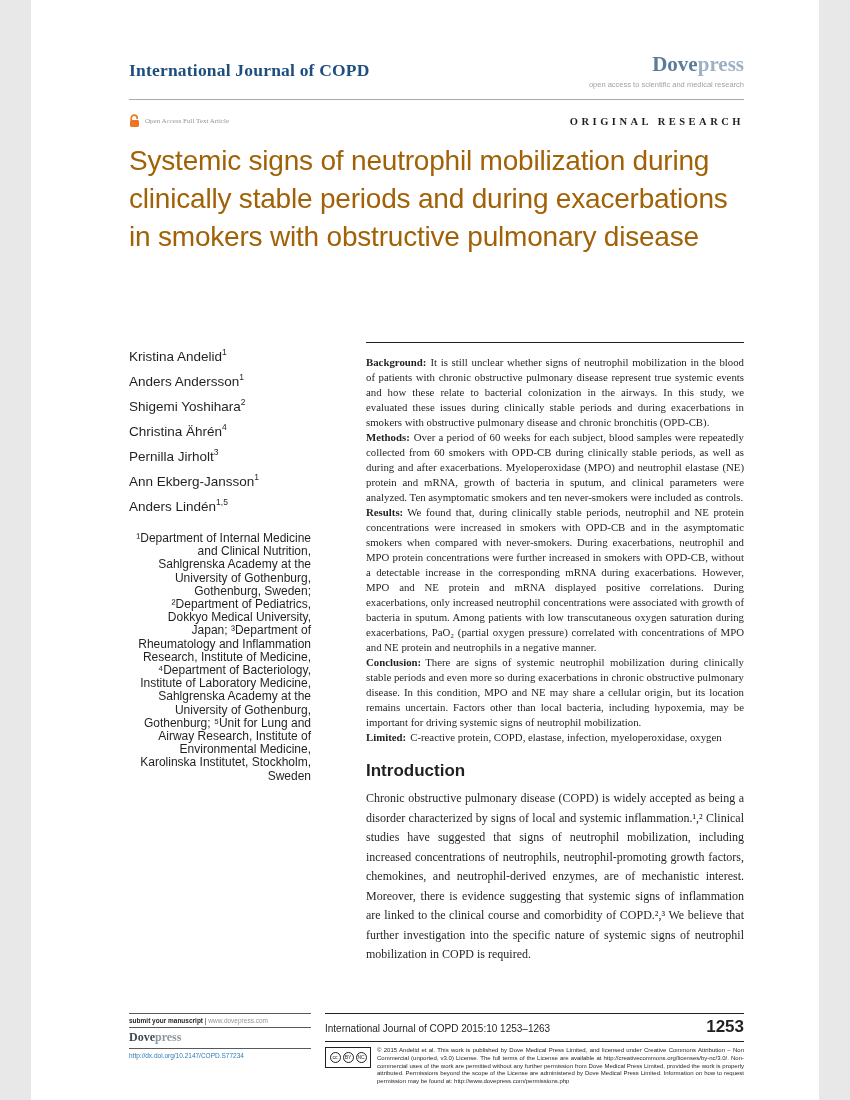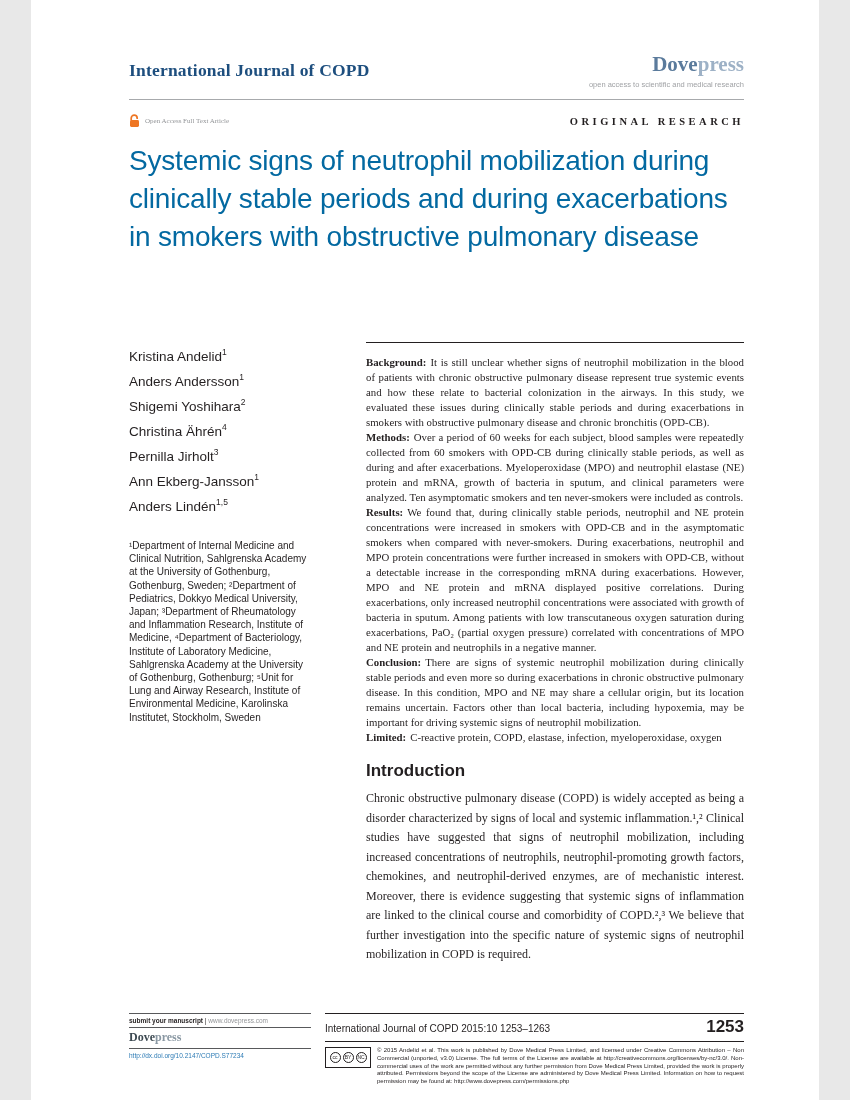--- a/index.html
+++ b/index.html
@@ -18,29 +18,29 @@
   .dovepress { font-family:"Liberation Serif", serif; font-size:21px; font-weight:bold; }
   .dove { color:#5b7b9c; }
   .press { color:#9db1c6; }
   .tagline { font-size:7.5px; color:#a0a2a5; margin-top:3px; }
   
   .badges-row { display:flex; justify-content:space-between; align-items:center; margin-top:14px;font-family:Liberation Serif, serif; }
   .open-access { display:flex; align-items:center; gap:5px; font-size:7px; color:#939598; cursor:pointer; }
   .oa-icon { display:inline-flex; }
   .article-type { font-size:10.5px; font-weight:bold; letter-spacing:3.5px; color:#231f20; }
   
-  .title { font-size:28px; line-height:38px; font-weight:normal; color:#0369a1;
+  .title { font-size:28px; line-height:38px; font-weight:normal; color:#a16207;
     margin-top:14px; letter-spacing:-0.2px; }
   
   .columns { display:flex; margin-top:86px;gap:41px; }
   .left { width:196px; flex:none; padding-right:14px; }
   .right { flex:1; border-top:1px solid #231f20; padding-top:12px; }
   .authors { font-size:13.5px; line-height:20.5px; }
   .authors sup { font-size:8.5px; }
-  .affiliations { margin-top:22px; font-size:10px; line-height:13.2px; }
+  .affiliations { margin-top:15px; font-size:12px; line-height:13.2px;text-align:right; }
   .correspondence { margin-top:176px; border-top:1px solid #231f20; padding-top:8px;
     font-size:9.8px; line-height:13.5px; }
   .correspondence .body { white-space:pre-line; }
   .email-link { display:block; }
   
   .abs { font-family:"Liberation Serif", serif; font-size:10.8px; line-height:15px;
     text-align:justify; }
   .abs b { font-weight:bold; margin-right:4px; }
   .intro-heading { font-size:17px; font-weight:bold; margin:16px 0 8px 0; }
   .intro-text { font-family:"Liberation Serif", serif; font-size:12px; line-height:19.5px;

